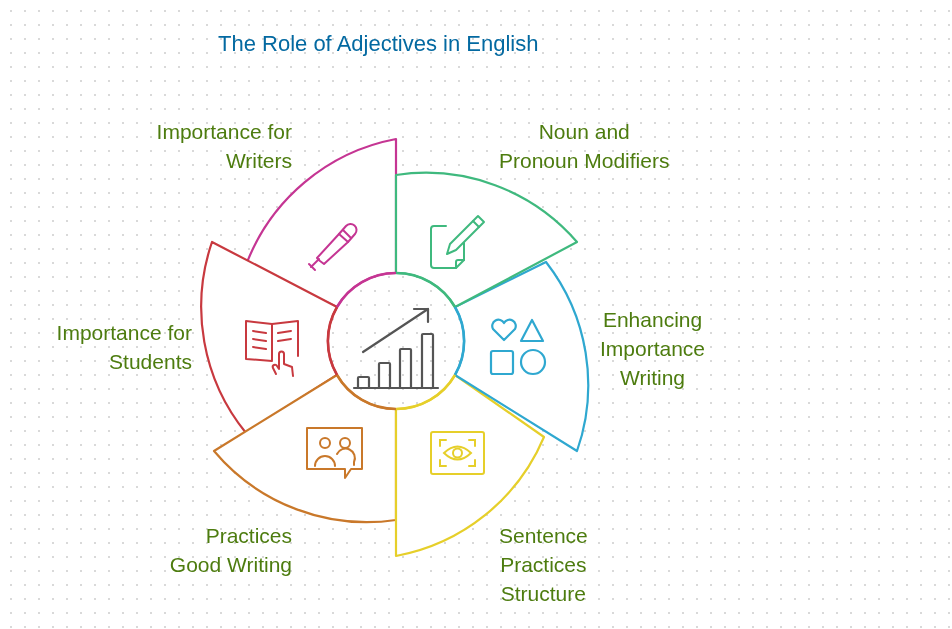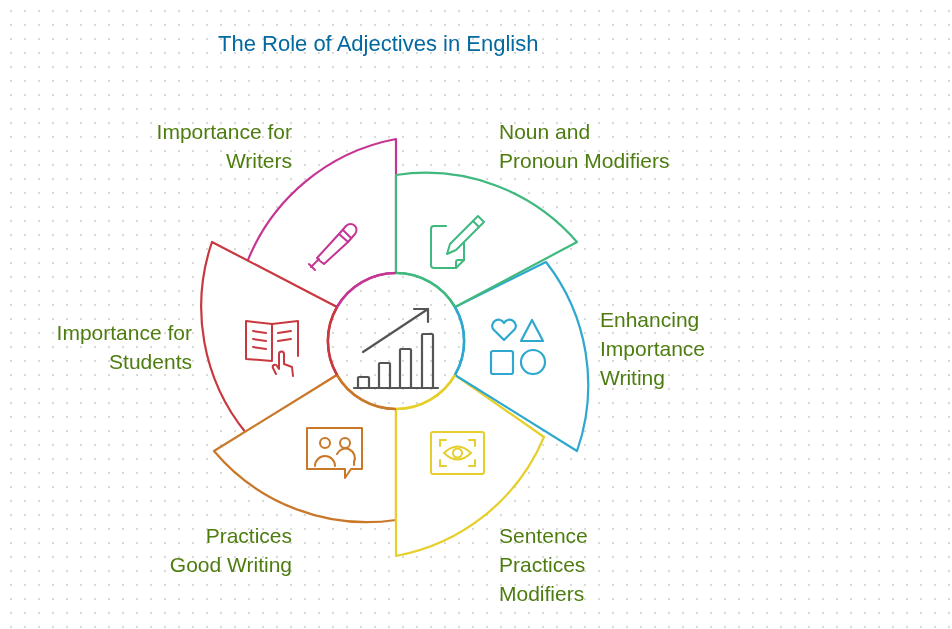--- a/index.html
+++ b/index.html
@@ -12,21 +12,21 @@
     font-family: "Liberation Sans", sans-serif;
   }
   .title {
     position:absolute; left:218px; top:31px;
     font-size:22px; color:#0369a1; white-space:nowrap;
   }
   .label {
     position:absolute; font-size:21px; line-height:29px; color:#4d7c0f;
   }
   .label span { display:block; white-space:nowrap; }
-  .right { text-align:left; }
+  .right { text-align:center; }
   .leftal { text-align:right; }
   svg.diagram { position:absolute; left:0; top:0; }
 </style>
 </head>
 <body>
 
 <div class="title">The Role of Adjectives in English</div>
 
 <svg class="diagram" width="952" height="629" viewBox="0 0 952 629">
   <g fill="#ffffff" stroke-width="2.2" stroke-linejoin="round" stroke-linecap="round">
@@ -119,21 +119,21 @@
 
 <div class="label right" style="left:600px; top:305px;">
   <span>Enhancing</span>
   <span>Importance</span>
   <span>Writing</span>
 </div>
 
 <div class="label right" style="left:499px; top:521px;">
   <span>Sentence</span>
   <span>Practices</span>
-  <span>Modifiers</span>
+  <span>Structure</span>
 </div>
 
 <div class="label leftal" style="right:660px; top:521px;">
   <span>Practices</span>
   <span>Good Writing</span>
 </div>
 
 <div class="label leftal" style="right:760px; top:318px;">
   <span>Importance for</span>
   <span>Students</span>

